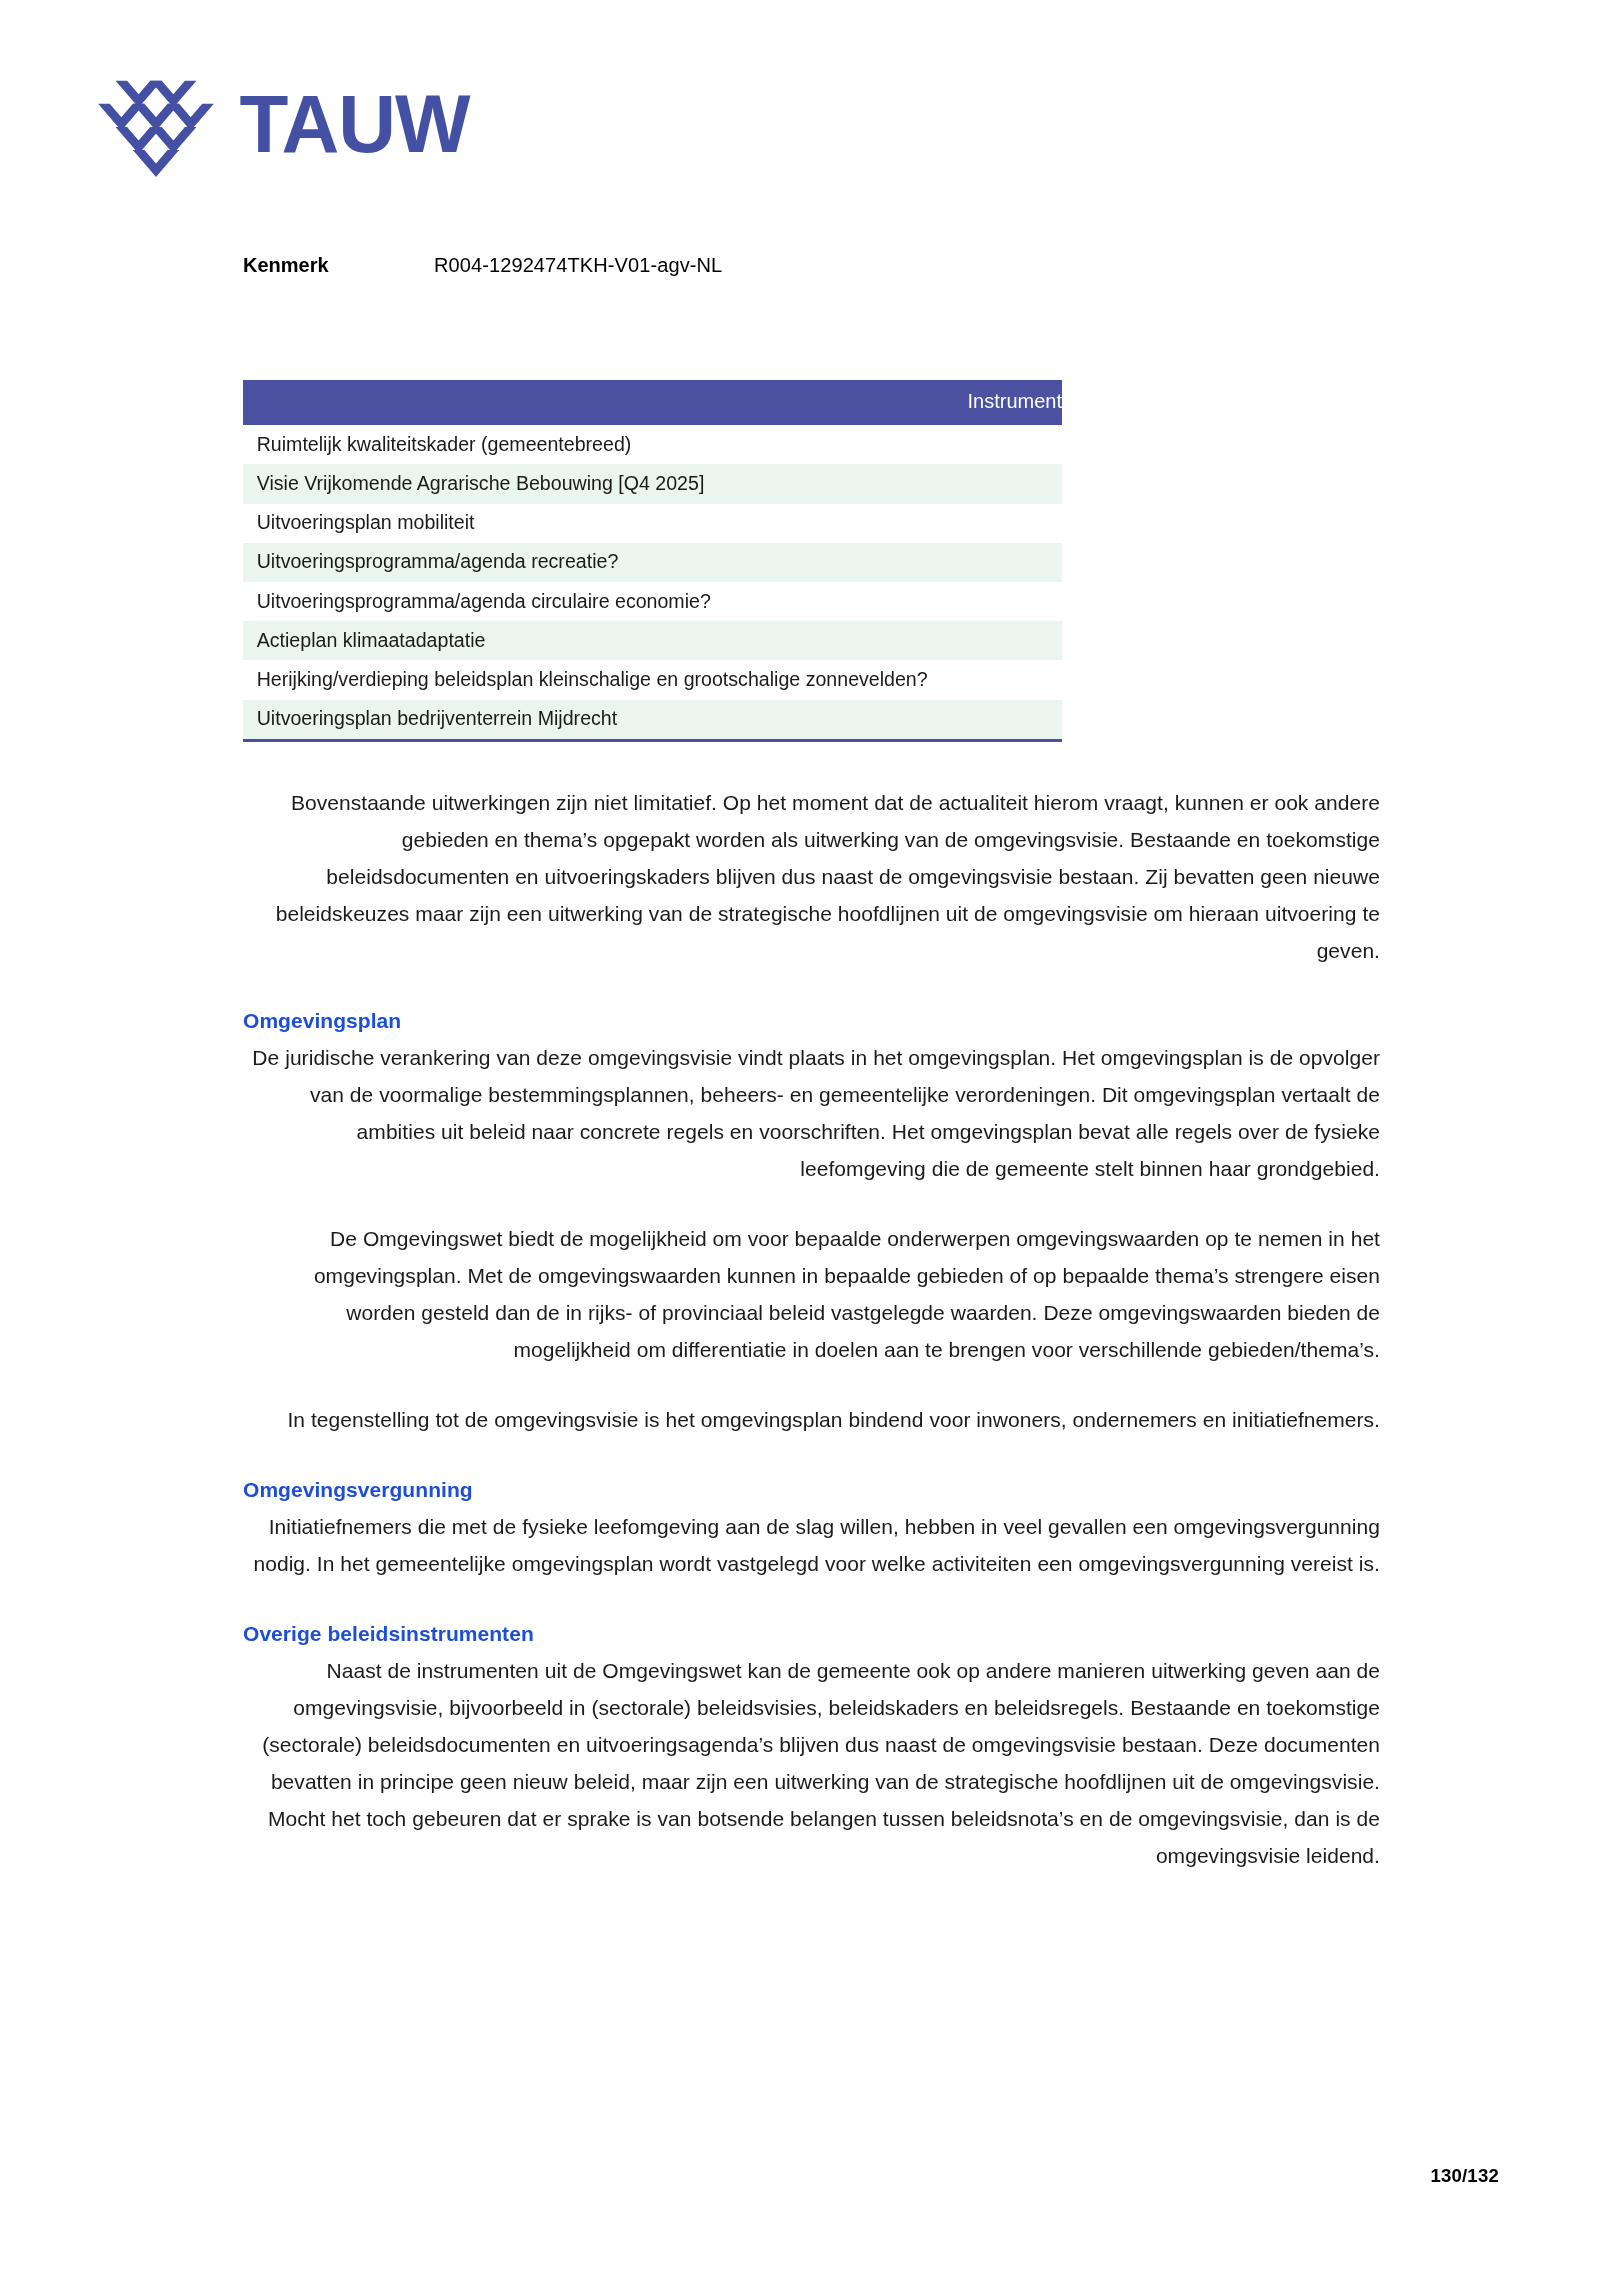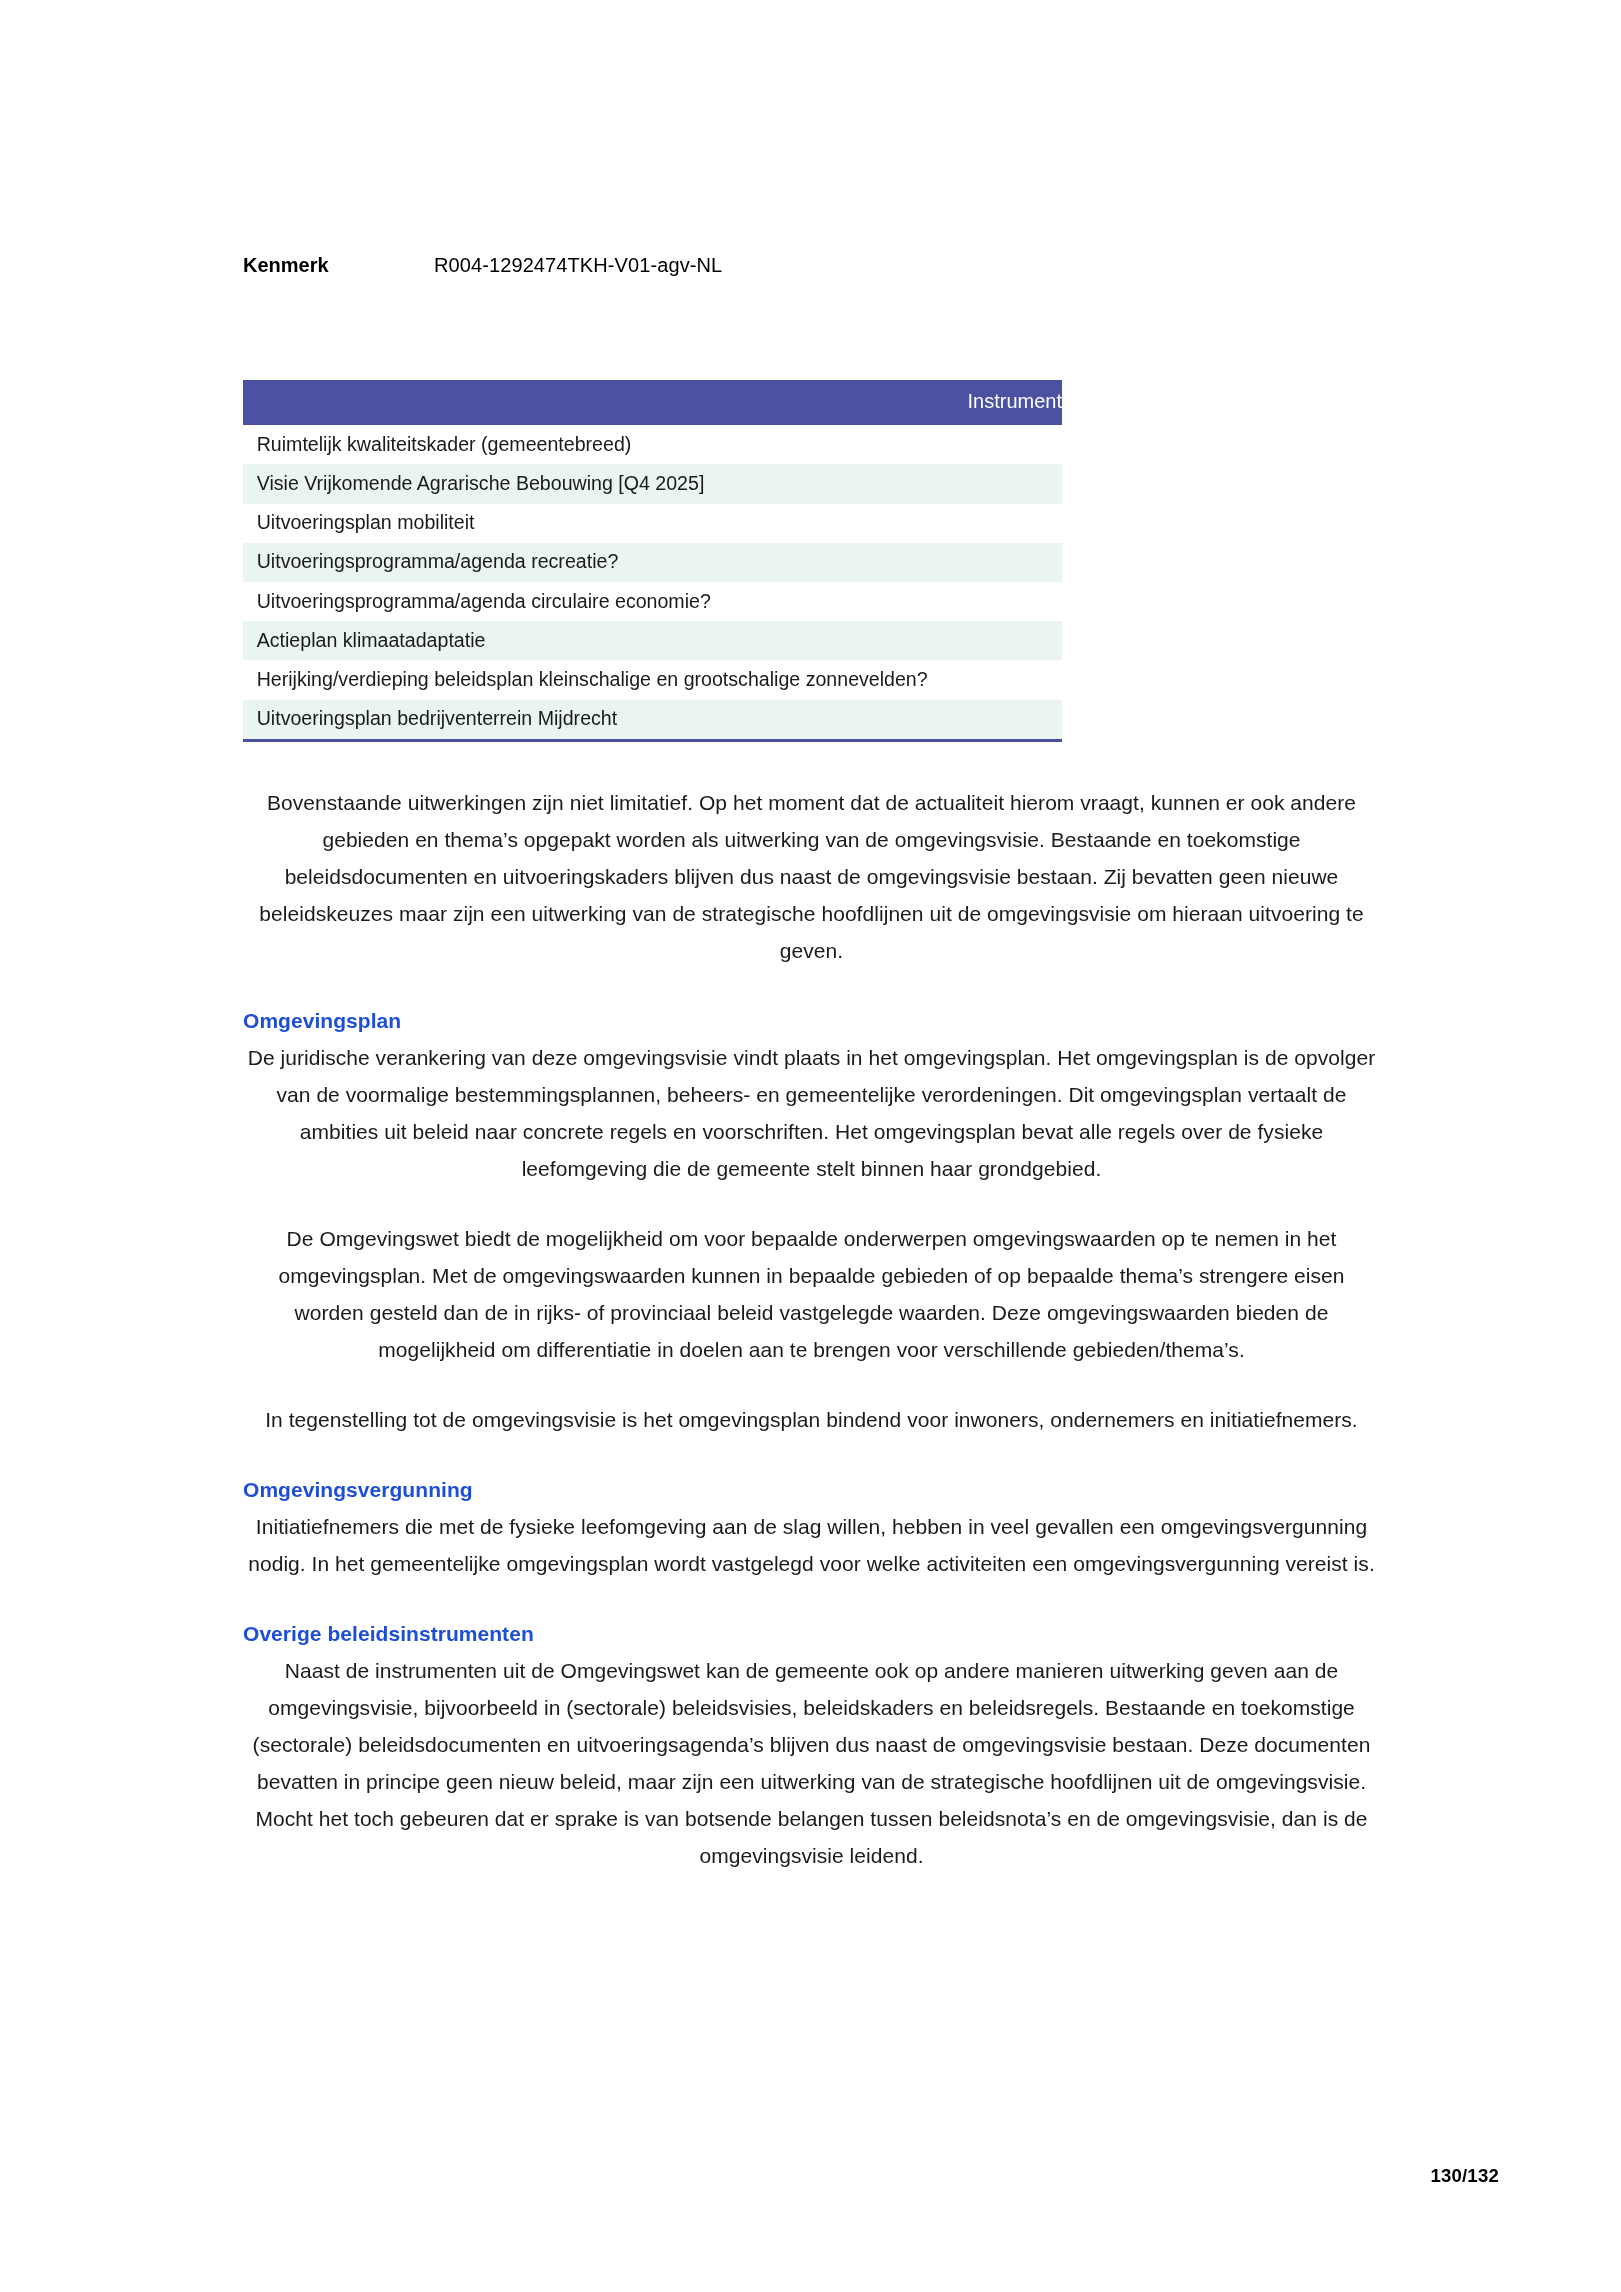--- a/index.html
+++ b/index.html
@@ -102,21 +102,21 @@
     position: absolute;
     left: 243px;
     top: 784px;
     width: 1137px;
   }
   .para {
     font-size: 21px;
     line-height: 37px;
     color: #1b1b1b;
     margin: 0 0 33px 0;
-    text-align: center;
+    text-align: right;
     letter-spacing: 0.05px;
   }
   .para.tight { margin-bottom: 0; }
   .heading {
     font-size: 21px;
     line-height: 37px;
     font-weight: bold;
     color: #1d4ed8;
     margin: 0;
     letter-spacing: 0.05px;
@@ -132,20 +132,39 @@
     font-weight: bold;
     color: #000000;
     letter-spacing: 0.2px;
   }
 </style>
 </head>
 <body>
 
 <div class="page">
 
+  <div class="logo-block">
+    <svg class="logo-mark" viewBox="0 0 120 110" aria-hidden="true">
+      <g fill="#4450a3">
+
+        <path d="M18 10 L30 10 L42 24 L54 10 L66 10 L42 38 Z"></path>
+        <path d="M54 10 L66 10 L78 24 L90 10 L102 10 L78 38 Z"></path>
+
+        <path d="M0 34 L12 34 L24 48 L36 34 L48 34 L24 62 Z"></path>
+        <path d="M36 34 L48 34 L60 48 L72 34 L84 34 L60 62 Z"></path>
+        <path d="M72 34 L84 34 L96 48 L108 34 L120 34 L96 62 Z"></path>
+
+        <path d="M18 58 L30 58 L42 72 L54 58 L66 58 L42 86 Z"></path>
+        <path d="M54 58 L66 58 L78 72 L90 58 L102 58 L78 86 Z"></path>
+
+        <path d="M36 82 L48 82 L60 96 L72 82 L84 82 L60 110 Z"></path>
+      </g>
+    </svg>
+    <span class="logo-word">TAUW</span>
+  </div>
 
   <div class="kenmerk-row">
     <span class="kenmerk-label">Kenmerk</span><span class="kenmerk-value">R004-1292474TKH-V01-agv-NL</span>
   </div>
 
   <table class="instrument-table">
     <thead>
       <tr>
         <th>Instrument</th>
       </tr>

